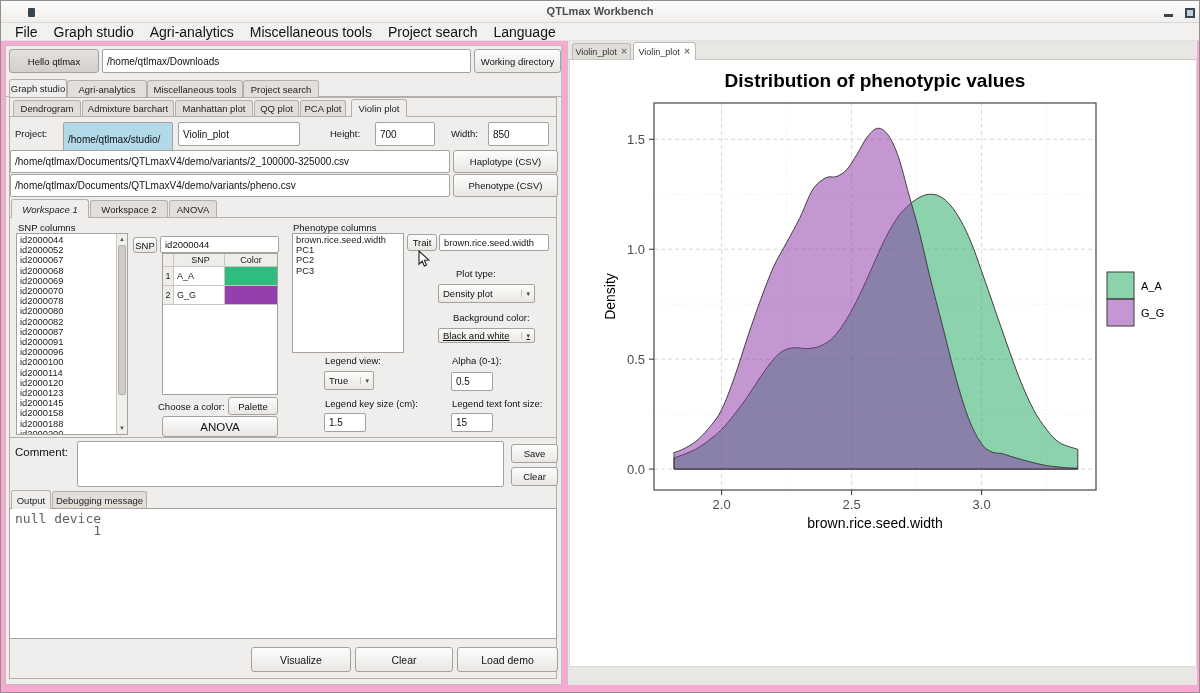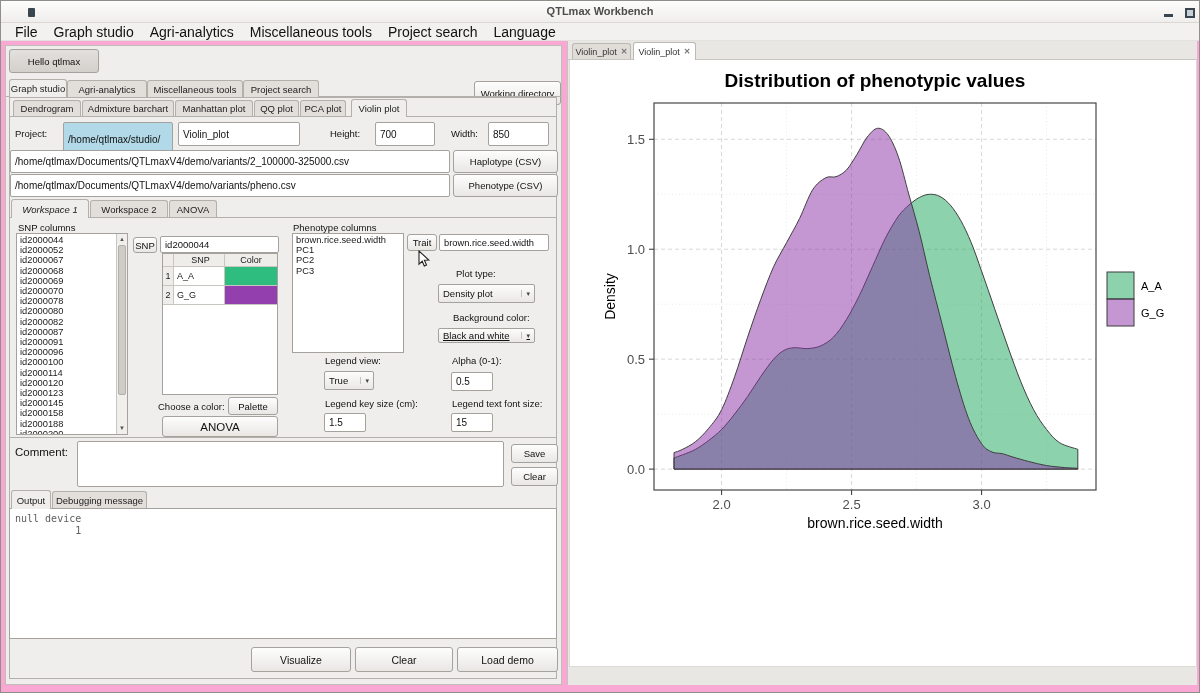--- a/index.html
+++ b/index.html
@@ -40,21 +40,21 @@
   .vthumb{position:absolute;left:1px;top:11px;width:8px;height:150px;background:#cfccc8;border:1px solid #b3b0ab;border-radius:2px;}
   
   .snp-table{position:absolute;background:#fff;border:1px solid #a5a29d;}
   .trow{display:flex;}
   .tcell{border-right:1px solid #c9c6c2;border-bottom:1px solid #c9c6c2;font-size:9px;overflow:hidden;}
   .thead .tcell{background:#efedea;text-align:center;height:13px;line-height:12px;}
   .tbody .tcell{height:19px;line-height:18px;}
   .cnum{width:11px;background:#efedea;text-align:center;}
   .csnp{width:51px;padding-left:3px;background:#fff;}
   .ccol{width:52px;border-right:none;}
-  pre.out{margin:0;font-family:"DejaVu Sans Mono",monospace;font-size:10px;line-height:12px;color:#5f5f5f;}
+  pre.out{margin:0;font-family:"DejaVu Sans Mono",monospace;font-size:13px;line-height:12px;color:#5f5f5f;}
   
   .viewer{position:absolute;left:566px;top:40px;width:630px;height:644px;background:#e9e7e4;border-left:1px solid #c6c3bf;}
   .ptab{position:absolute;border:1px solid #bcb9b4;border-bottom:none;border-radius:3px 3px 0 0;
     font-size:9px;display:flex;align-items:center;justify-content:center;gap:4px;color:#333;background:#e0ddd9;}
   .ptab.active{background:#fff;z-index:3;}
   .ptab .x{color:#777;font-size:8px;font-weight:bold;}
   .plot-content{position:absolute;left:1px;top:19px;width:628px;height:607px;background:#fff;border:1px solid #dddad6;border-top:none;}
   svg text{font-family:"Liberation Sans",sans-serif;}
   .cursor{position:absolute;z-index:9;}
 </style>
@@ -75,21 +75,22 @@
     <span class="mitem">Graph studio</span>
     <span class="mitem">Agri-analytics</span>
     <span class="mitem">Miscellaneous tools</span>
     <span class="mitem">Project search</span>
     <span class="mitem">Language</span>
   </div>
 
   <div class="abs panelframe" style="left:4px;top:44px;width:557px;height:640px;"></div>
 
   <div class="abs btn dark" style="left:8px;top:48px;width:90px;height:24px;">Hello qtlmax</div>
-  <div class="abs btn" style="left:473px;top:48px;width:87px;height:24px;margin-top:32px;">Working directory</div>
+  <input class="abs input" style="left: 101px; top: 48px; width: 369px; height: 24px;" value="/home/qtlmax/Downloads">
+  <div class="abs btn" style="left:473px;top:48px;width:87px;height:24px;">Working directory</div>
 
   <div class="tabline" style="left:5px;top:95px;width:555px;"></div>
   <div class="tab active" style="left:8px;top:78px;width:58px;height:18px;">Graph studio</div>
   <div class="tab" style="left:66px;top:79px;width:80px;height:17px;">Agri-analytics</div>
   <div class="tab" style="left:146px;top:79px;width:96px;height:17px;">Miscellaneous tools</div>
   <div class="tab" style="left:242px;top:79px;width:76px;height:17px;">Project search</div>
 
   <div class="abs panelframe" style="left:8px;top:96px;width:548px;height:582px;border-color:#b3b0ab;"></div>
 
   <div class="tabline" style="left:9px;top:115px;width:546px;"></div>

